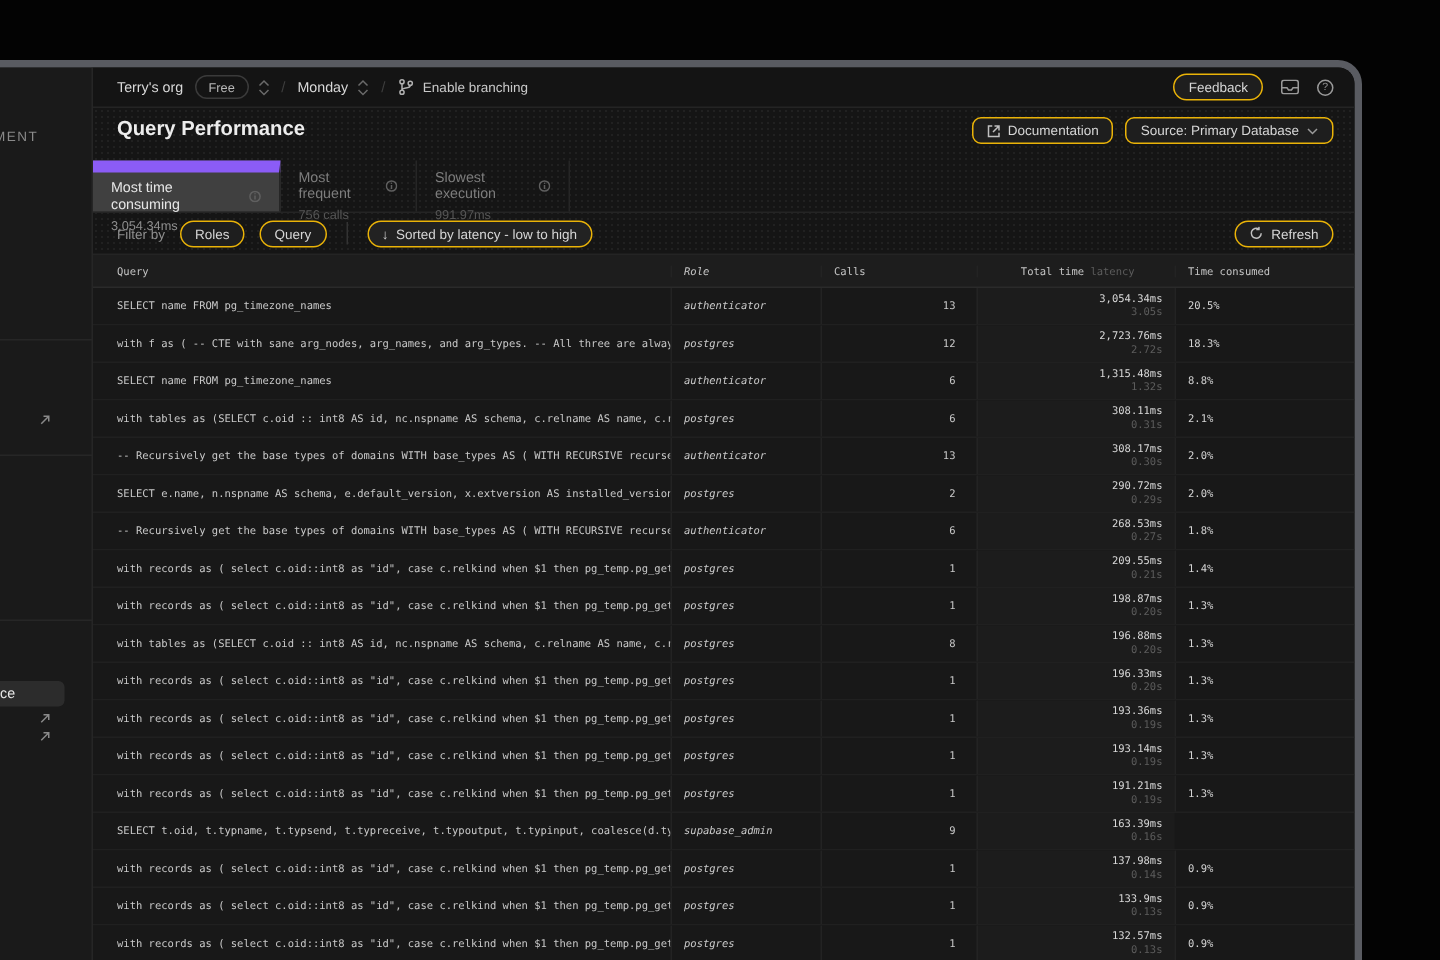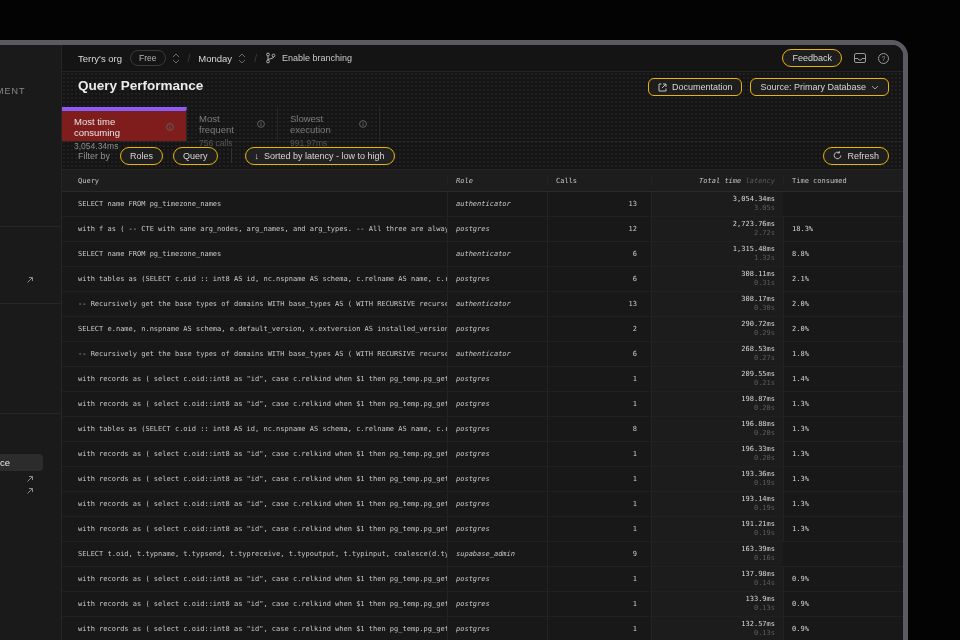--- a/index.html
+++ b/index.html
@@ -45,21 +45,21 @@
   .hdr-row { display:flex; align-items:flex-start; justify-content:space-between;
     height:35px; padding:6px 14px 0 16px; }
   .page-title { color:#ededed; font-size:13.5px; }
   .hdr-actions { display:flex; gap:8px; }
 
   .tabbar { position:absolute; left:0; right:0; top:62px; height:35px; display:flex;
     border-bottom:1px solid #242424; }
   .tab { padding:6px 12px 0 12px; border-right:1px solid #262626; }
   .tab .t-label { display:flex; align-items:center; gap:5px; color:#7d7d7d; font-size:9.5px; }
   .tab .t-sub { color:#565656; font-size:8.5px; margin-top:3px; }
-  .tab.active { background:#7f1d1d; border-top:4px solid #8b5cf6; padding-top:5px; }
+  .tab.active { background:#404040; border-top:8px solid #8b5cf6; padding-top:5px; }
   .tab.active .t-label { color:#e6e6e6; }
   .tab.active .t-sub { color:#8f8f8f; }
   .tab-1 { width:125px; } .tab-2 { width:91px; } .tab-3 { width:102px; }
   .info-icon { color:#5f5f5f; display:inline-flex; }
 
   .filterbar { position:absolute; left:0; right:0; top:97px; height:28px; display:flex;
     align-items:center; padding:0 14px 0 16px; gap:10px; border-bottom:1px solid #242424; }
   .filter-label { color:#909090; font-size:9px; }
   .vdiv { width:1px; height:15px; background:#333; margin:0 3px; }
   .sort-btn { background:#222; }
@@ -69,21 +69,21 @@
     border-bottom:1px solid #2a2a2a; display:flex; align-items:center;
     font-family:"DejaVu Sans Mono", monospace; font-size:7px; color:#c4c4c4; }
   .tbody { position:absolute; left:0; right:0; top:147px; bottom:0; overflow:hidden; }
   .tr { display:flex; height:25px; border-bottom:1px solid #202020; background:#181818; }
   .c-query { width:385px; padding-left:16px; }
   .c-role  { width:100px; padding-left:8px; border-left:1px solid #232323;font-style:italic; }
   .c-calls { width:104px; padding-right:14px; text-align:right; border-left:1px solid #232323; }
   .c-total { width:132px; padding-right:8px; text-align:right; border-left:1px solid #232323; }
   .c-cons  { width:120px; padding-left:8px; border-left:1px solid #232323; }
   .thead .c-calls { text-align:left; padding-left:8px; }
-  .thead .c-total { text-align:right; padding-left:10px;font-style:italic; }
+  .thead .c-total { text-align:center; padding-left:10px; }
   .th-dim { color:#5c5c5c; }
   .tr > div { font-family:"DejaVu Sans Mono", monospace; font-size:7px; color:#c9c9c9;
     display:flex; align-items:center; overflow:hidden; white-space:nowrap; }
   .tr .c-calls, .tr .c-total { justify-content:flex-end; }
   .tr .c-total { background:#1c1c1c; flex-direction:column; align-items:flex-end;
     justify-content:center; line-height:9px; }
   .tr .c-total .ms { color:#d8d8d8; }
   .tr .c-total .sec { color:#5c5c5c; }
   .tr .c-cons { color:#d4d4d4; }
   svg { display:block; }
@@ -260,20 +260,21 @@
 
       <div class="tbody">
   <div class="tr">
     <div class="c-query">SELECT name FROM pg_timezone_names</div>
     <div class="c-role">authenticator</div>
     <div class="c-calls">13</div>
     <div class="c-total">
       <span class="ms">3,054.34ms</span>
               <span class="sec">3.05s</span>
     </div>
+    <div class="c-cons">20.5%</div>
   </div>
 
   <div class="tr">
     <div class="c-query">with f as ( -- CTE with sane arg_nodes, arg_names, and arg_types. -- All three are alway</div>
     <div class="c-role">postgres</div>
     <div class="c-calls">12</div>
     <div class="c-total">
       <span class="ms">2,723.76ms</span>
               <span class="sec">2.72s</span>
     </div>

